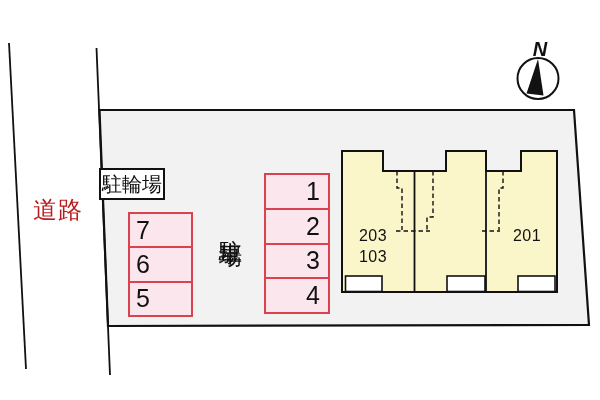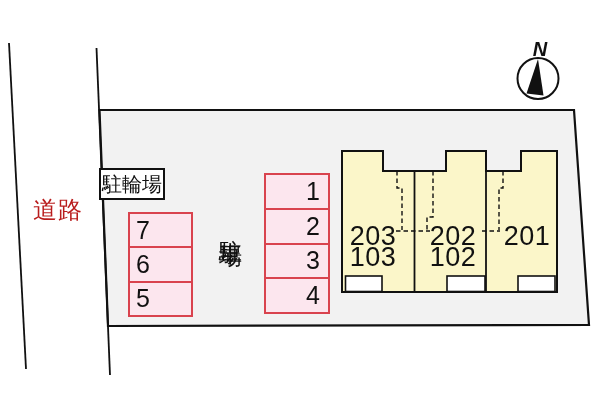--- a/index.html
+++ b/index.html
@@ -32,21 +32,21 @@
   .pcol-mid  { left:264px; top:173px; width:66px; height:141px; }
   .pcell {
     flex:1; display:flex; align-items:center;
     font-size:25px; color:#111;
   }
   .pcell + .pcell { border-top:2px solid var(--parking-border); }
   .pcol-left .pcell { justify-content:flex-start; padding-left:6px; }
   .pcol-mid  .pcell { justify-content:flex-end;  padding-right:8px; }
   .unit-label {
     position:absolute; top:226px; width:90px; text-align:center;
-    font-size:27px; line-height:20.5px; letter-spacing:0.5px;
+    font-size:16px; line-height:20.5px; letter-spacing:0.5px;
   }
   .unit-a { left:328px; }
   .unit-b { left:408px; }
   .unit-c { left:482px; }
   .north-label {
     position:absolute; left:524px; top:38px; width:32px; text-align:center;
     font-style:italic; font-weight:700; font-size:20px;
   }
 </style>
 </head>
@@ -101,23 +101,19 @@
     <div class="pcell">1</div>
     <div class="pcell">2</div>
     <div class="pcell">3</div>
     <div class="pcell">4</div>
   </div>
 
   <div class="unit-label unit-a">
     <div>203</div>
     <div>103</div>
   </div>
-  <div class="unit-label unit-b">
-    <div>202</div>
-    <div>102</div>
-  </div>
   <div class="unit-label unit-c">
     <div>201</div>
   </div>
 
   <div class="north-label">N</div>
 
 </div>
 
 </body></html>

